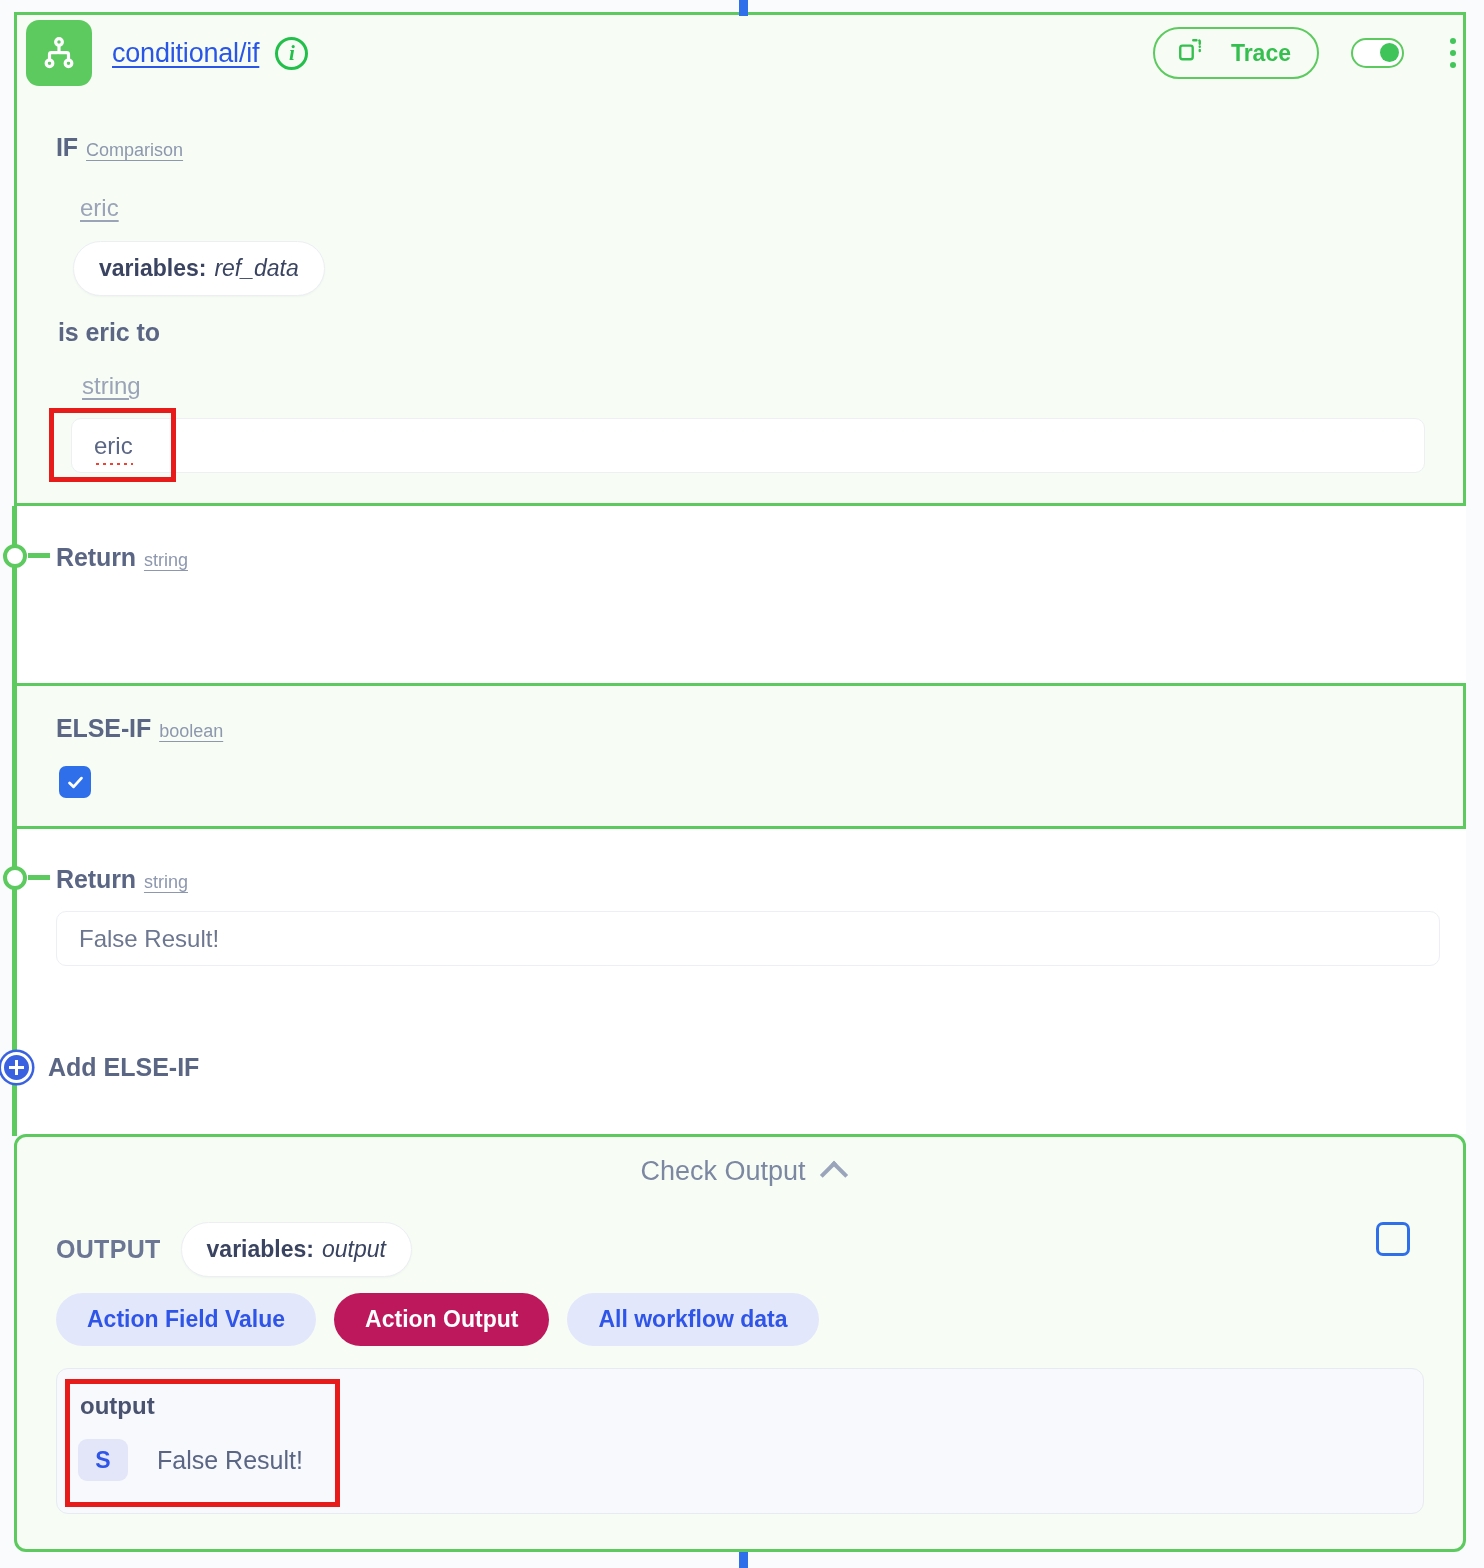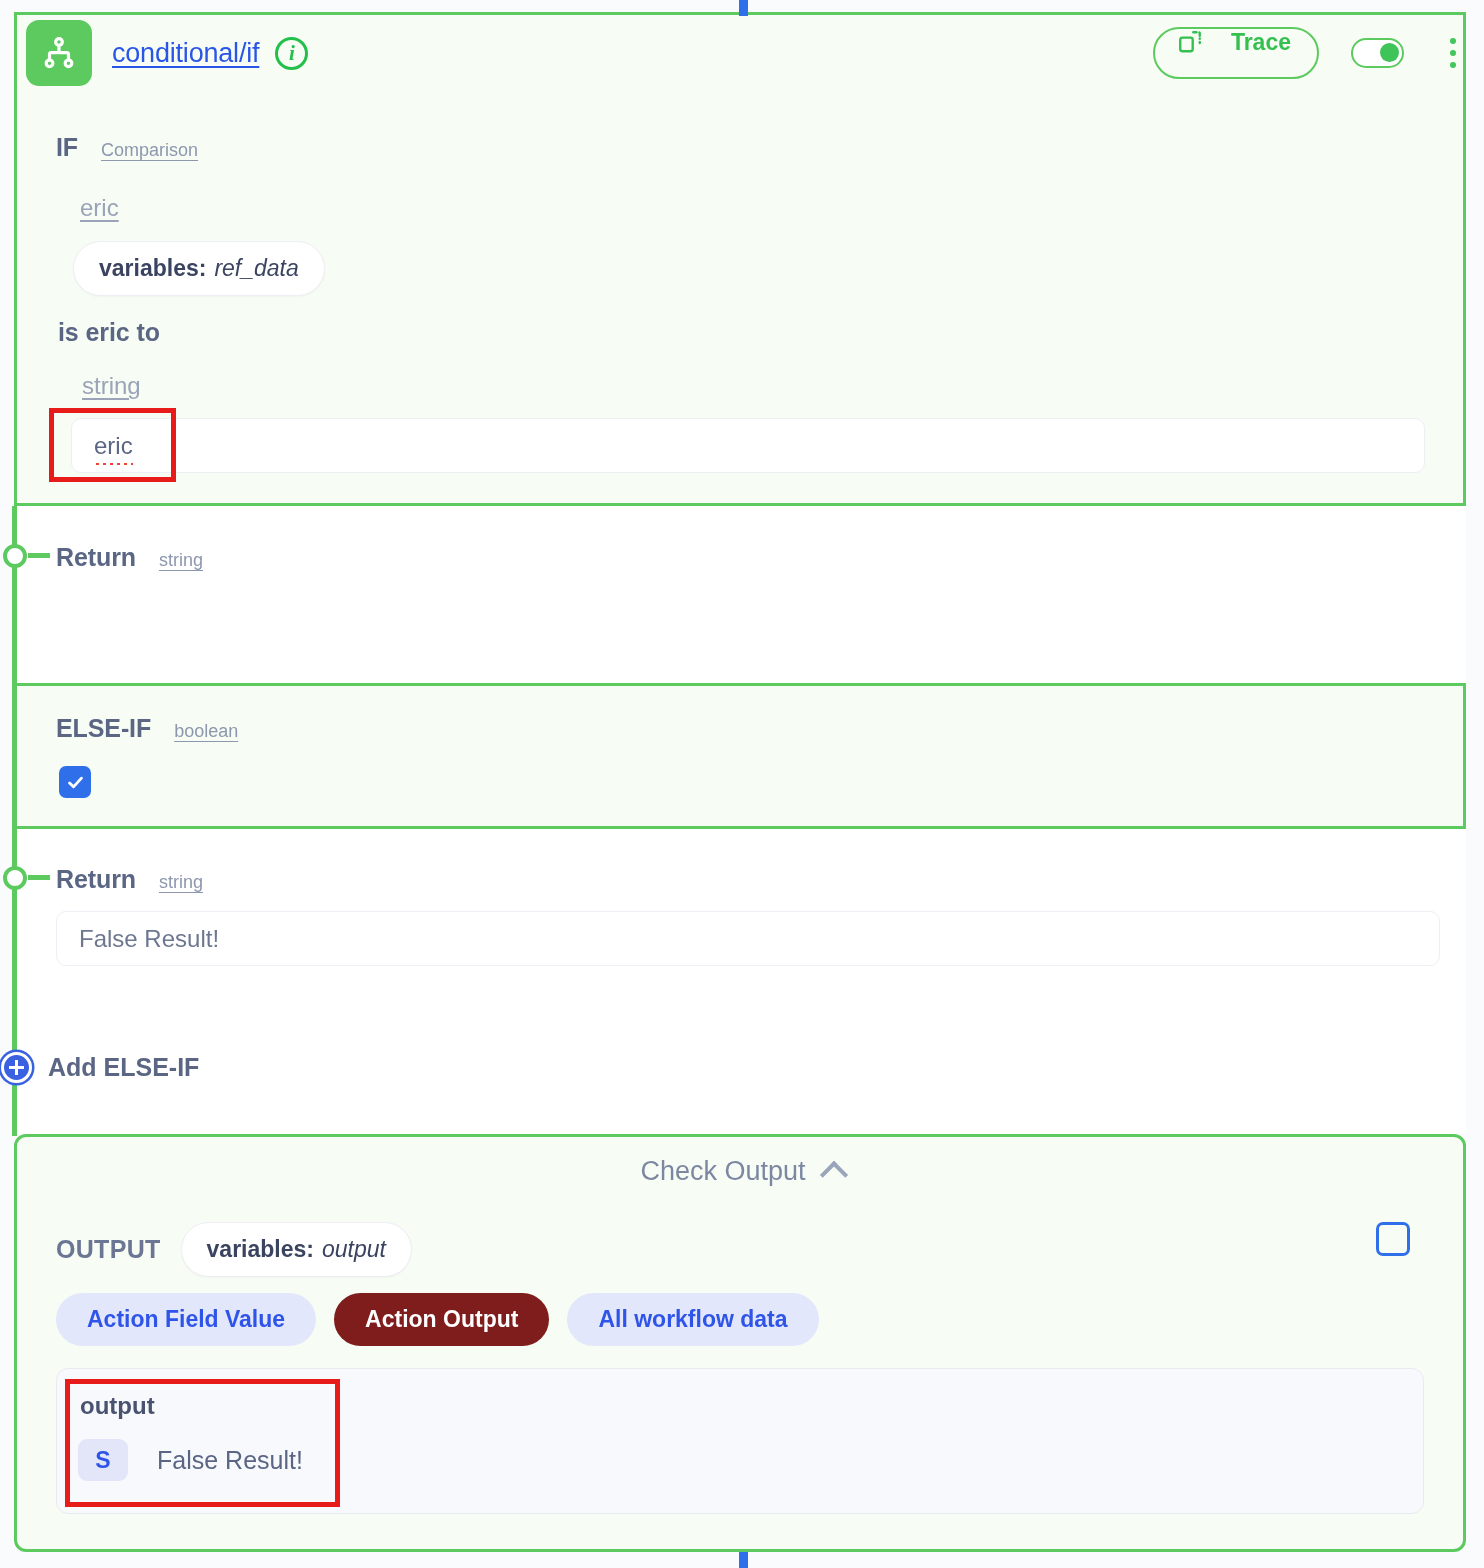--- a/index.html
+++ b/index.html
@@ -121,21 +121,21 @@
     margin-left: auto;
     display: flex;
     align-items: center;
   }
   .trace-btn {
     height: 52px;
     border: 2px solid #5cca5f;
     border-radius: 26px;
     background: transparent;
     display: flex;
-    align-items: flex-start;
+    align-items: center;
     padding: 0 26px 0 22px;
     color: #34bf4f;
     font-size: 23px;
     font-weight: 700;
     cursor: pointer;
     gap: 28px;
   }
   .toggle {
     margin-left: 32px;
     width: 53px; height: 30px;
@@ -185,21 +185,21 @@
     cursor: pointer;
   }
   .sub-link {
     font-size: 24px;
     color: #9aa3b8;
     text-decoration: underline;
     text-underline-offset: 4px;
     cursor: pointer;
   }
 
-  .row { position: absolute; display: flex; align-items: baseline; gap: 23px; z-index: 7; }
+  .row { position: absolute; display: flex; align-items: baseline; gap: 8px; z-index: 7; }
 
   
   .var-chip {
     display: inline-flex;
     align-items: baseline;
     background: #ffffff;
     border: 1.5px solid #eceef4;
     border-radius: 28px;
     padding: 13px 25px;
     font-size: 23px;
@@ -381,21 +381,21 @@
     align-items: center;
     font-size: 23px;
     font-weight: 700;
     background: #e3e7fb;
     color: #2f55e8;
     cursor: pointer;
     border: none;
     font-family: "Liberation Sans", sans-serif;
   }
   .pill.active {
-    background: #7f1d1d;
+    background: #be185d;
     color: #ffffff;
   }
 
   
   .out-box {
     position: absolute;
     top: 1368px;
     left: 56px;
     width: 1368px;
     height: 146px;

